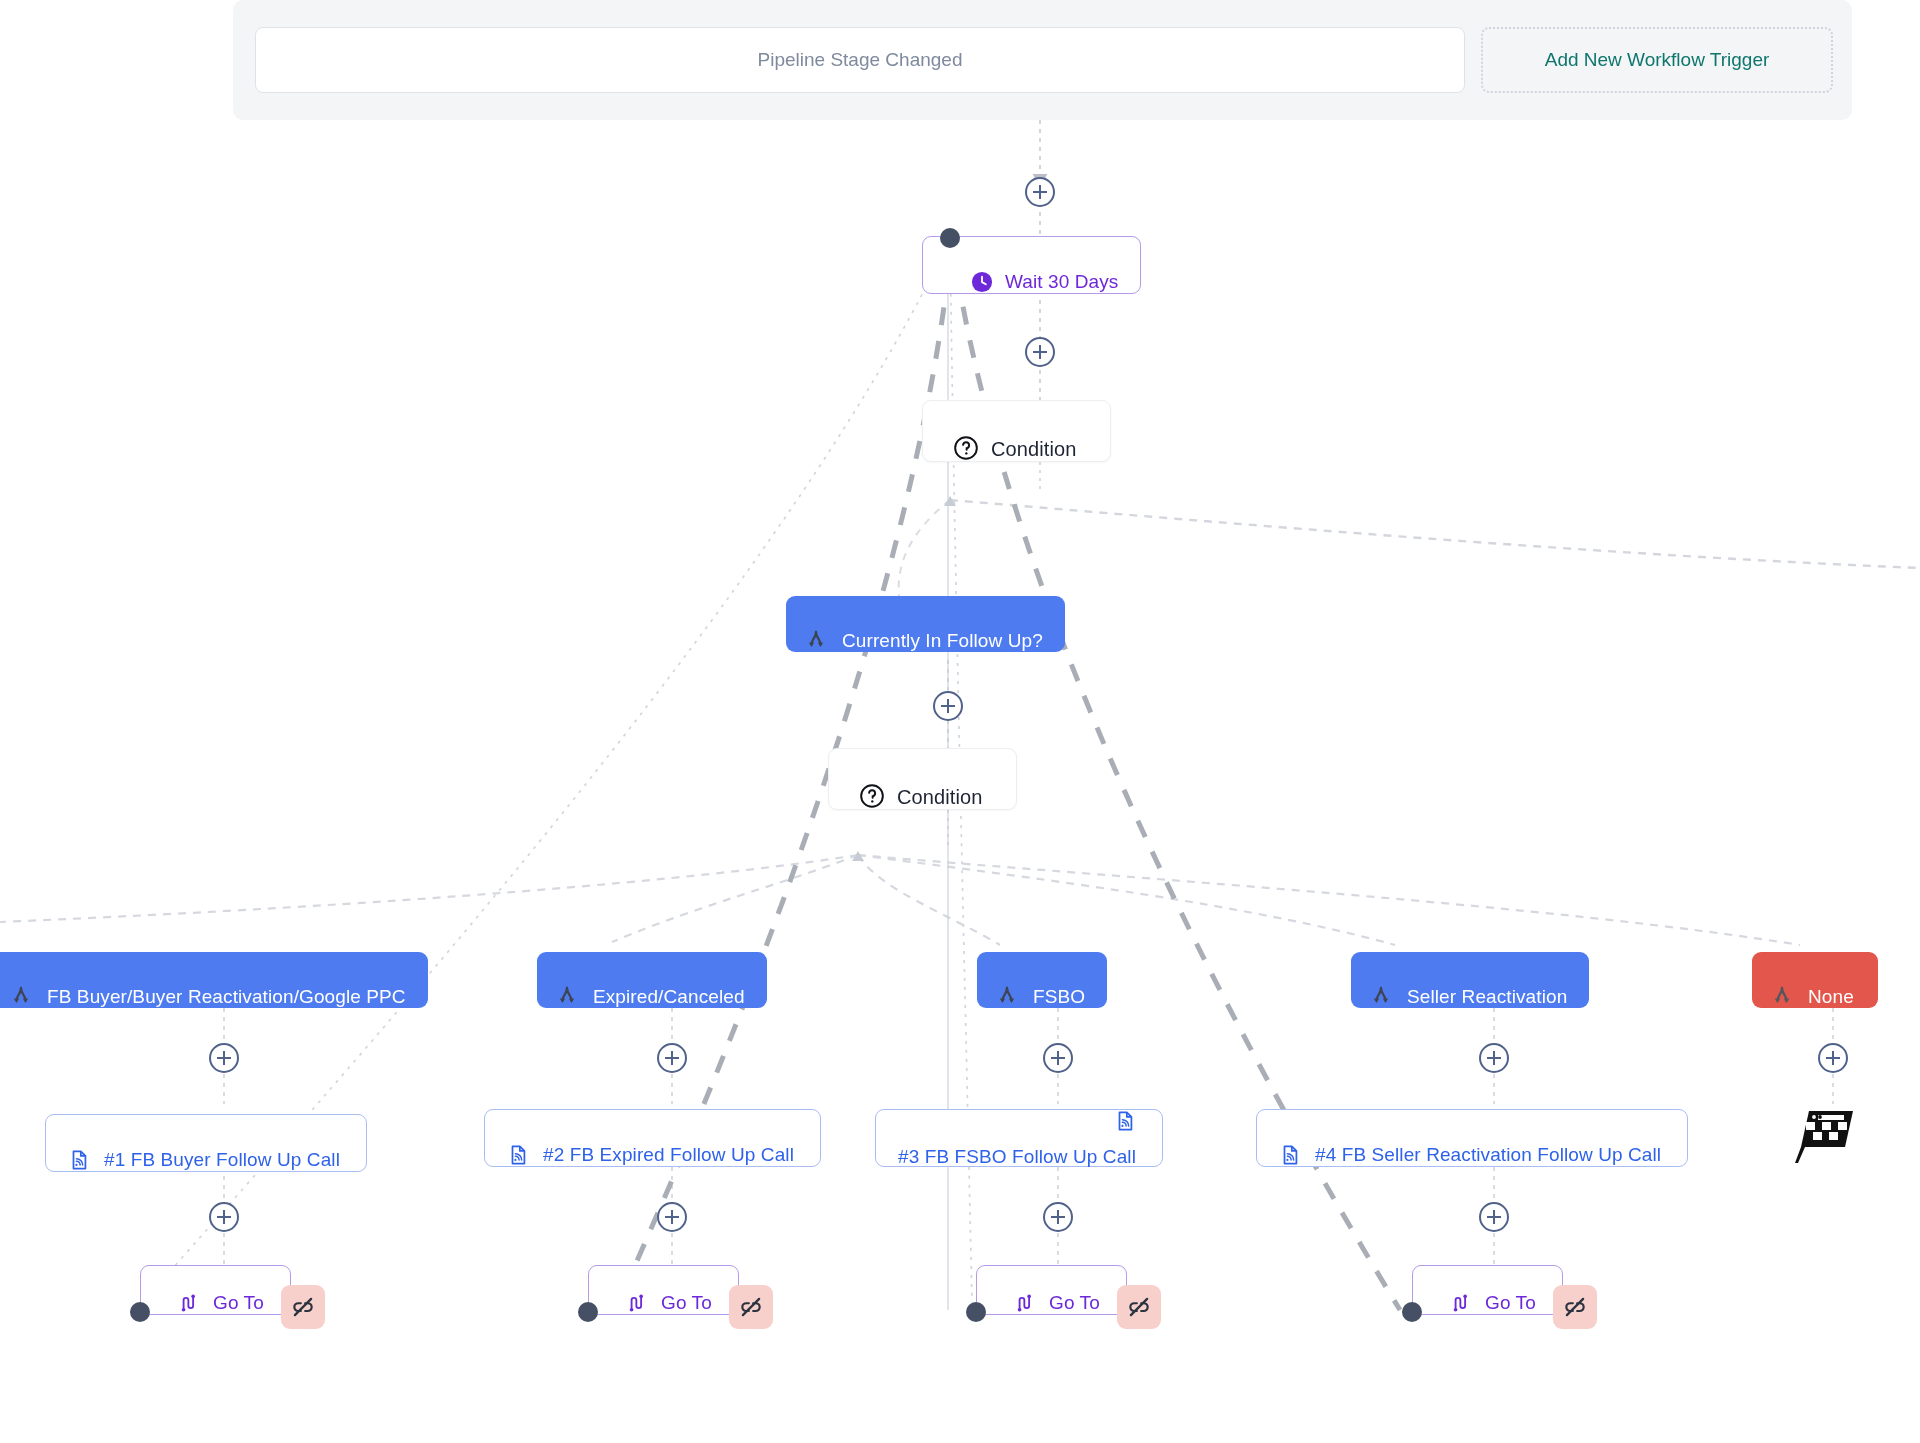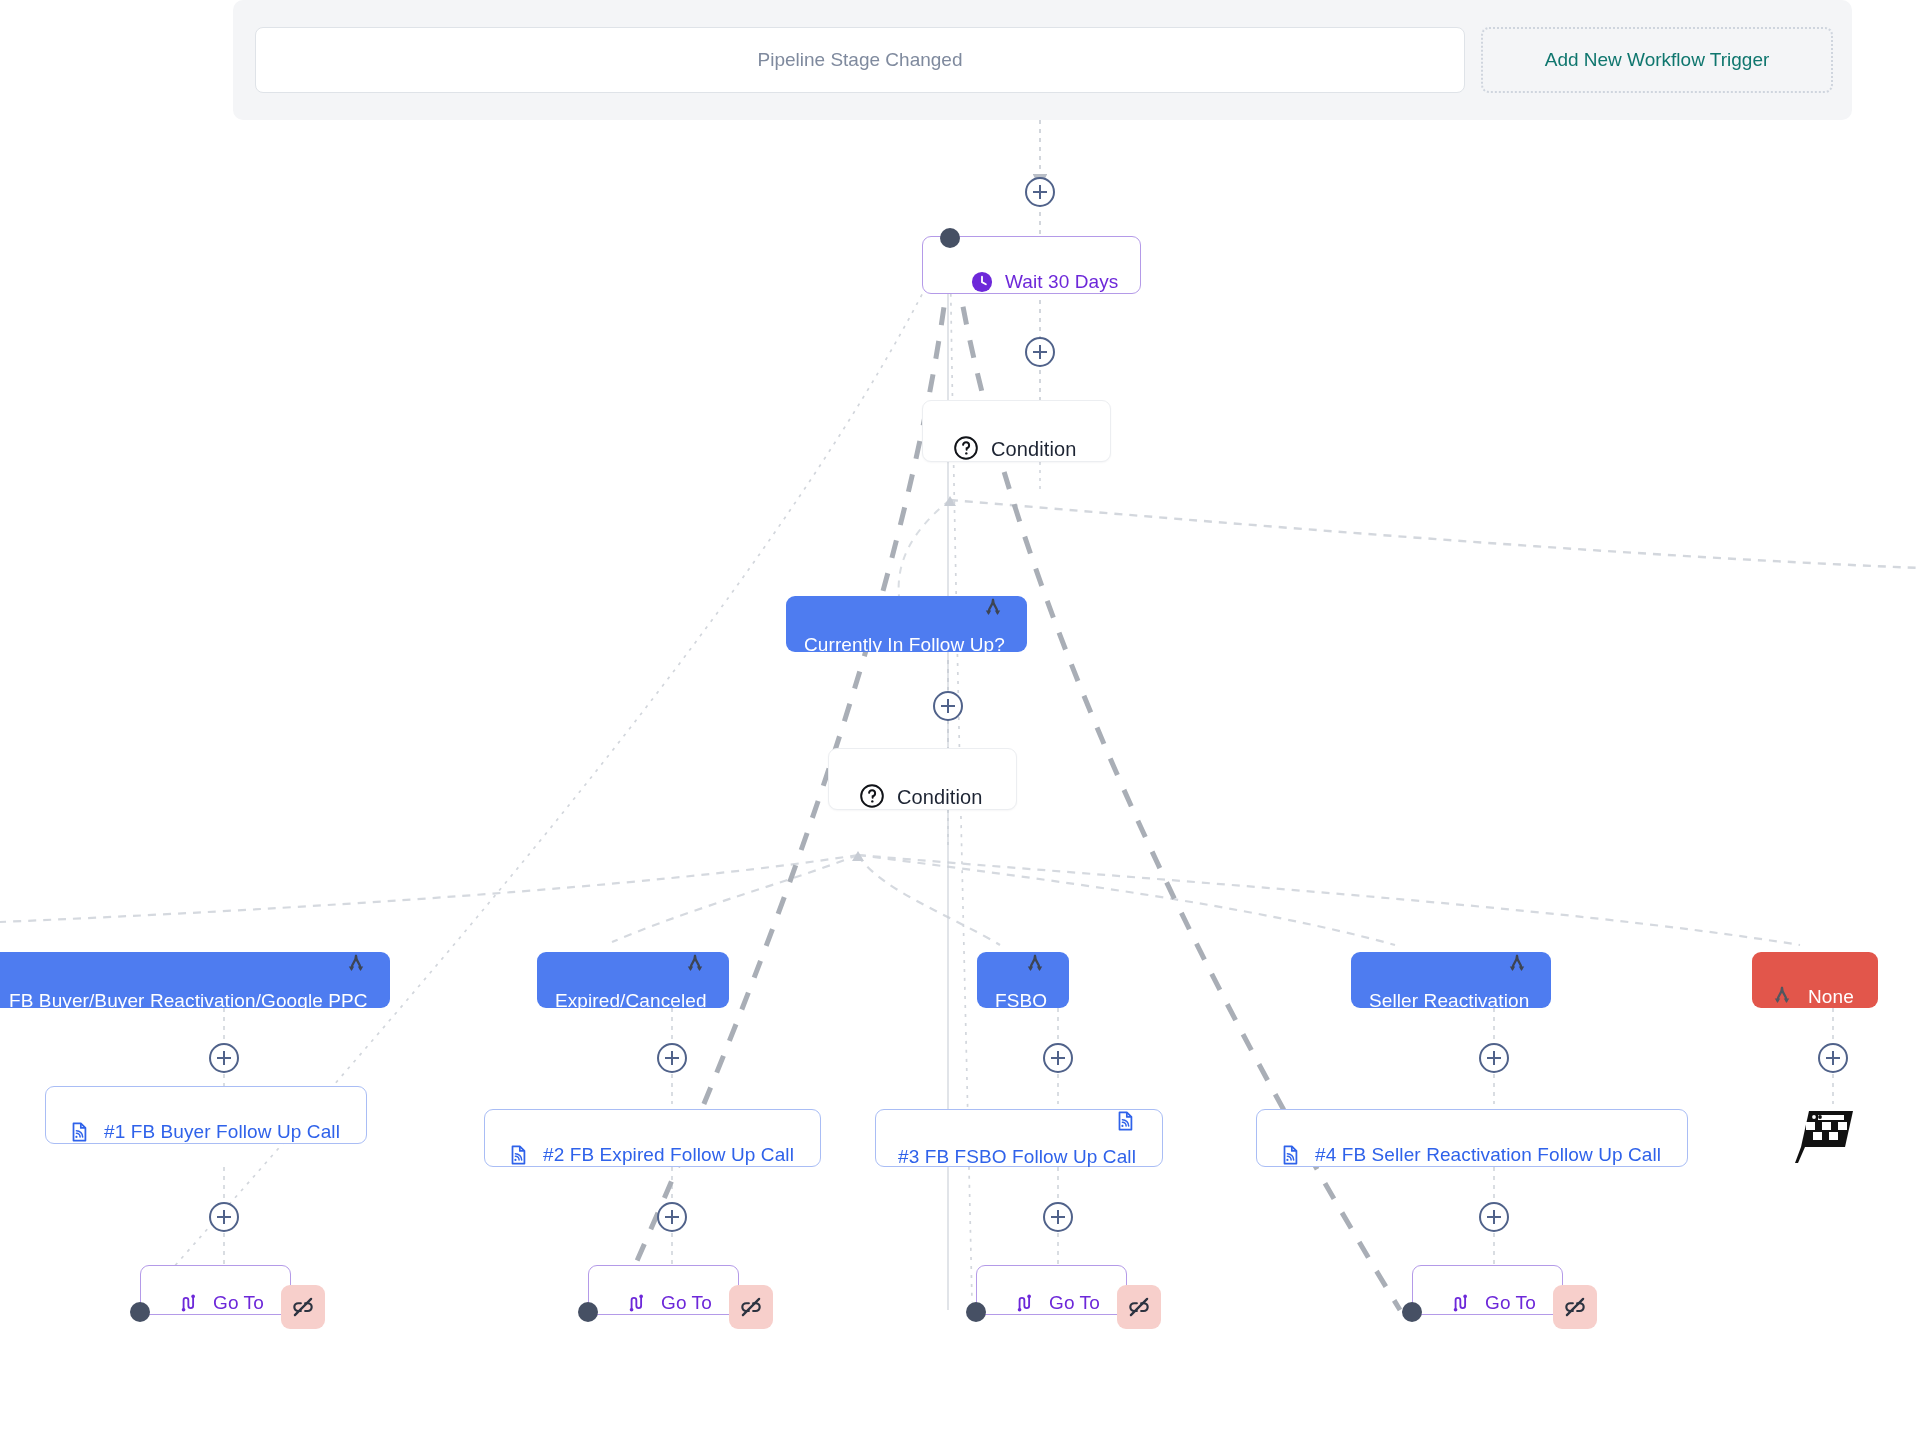--- a/index.html
+++ b/index.html
@@ -106,21 +106,20 @@
     box-shadow: 0 1px 2px rgba(16,24,40,0.04);
   }
   .node-cond .lbl { color: #1d2433; font-size: 20px; }
 
   
   .node-blue {
     background: #4e7cf0;
     height: 56px;
     padding: 0 22px 0 18px;
     gap: 14px;
-    flex-direction: column;
   }
   .node-blue .lbl { color: #ffffff; }
 
   
   .node-red {
     background: #e2564b;
     height: 56px;
     padding: 0 24px 0 18px;
     gap: 14px;
   }
@@ -390,21 +389,21 @@
       <svg width="24" height="24" viewBox="0 0 24 24">
         <path d="M12 4 C12 10 7.5 11 7.5 16.5" stroke="#51565f" stroke-width="2.3" fill="none" stroke-linecap="round"></path>
         <path d="M12 4 C12 10 16.5 11 16.5 16.5" stroke="#51565f" stroke-width="2.3" fill="none" stroke-linecap="round"></path>
         <path d="M4.8 14.5 L7.5 19 L10.2 14.5 z" fill="#51565f"></path>
         <path d="M13.8 14.5 L16.5 19 L19.2 14.5 z" fill="#51565f"></path>
       </svg>
     </span>
     <span class="lbl">None</span>
   </div>
 
-  <div class="node node-call" style="left:45px; top:1086px;">
+  <div class="node node-call" style="left:45px; top:1114px;">
     <span class="ico">
       <svg width="22" height="22" viewBox="0 0 24 24">
         <path d="M6 2.6 h8 l5 5 v13.8 H6 z" fill="none" stroke="#2f62ea" stroke-width="1.9" stroke-linejoin="round"></path>
         <path d="M14 2.6 v5 h5" fill="none" stroke="#2f62ea" stroke-width="1.9" stroke-linejoin="round"></path>
         <circle cx="9.2" cy="17.4" r="1.2" fill="#2f62ea"></circle>
         <path d="M9.2 13.4 a4 4 0 0 1 4 4" stroke="#2f62ea" stroke-width="1.7" fill="none" stroke-linecap="round"></path>
         <path d="M9.2 10.6 a6.8 6.8 0 0 1 6.8 6.8" stroke="#2f62ea" stroke-width="1.7" fill="none" stroke-linecap="round"></path>
       </svg>
     </span>
     <span class="lbl">#1 FB Buyer Follow Up Call</span>

